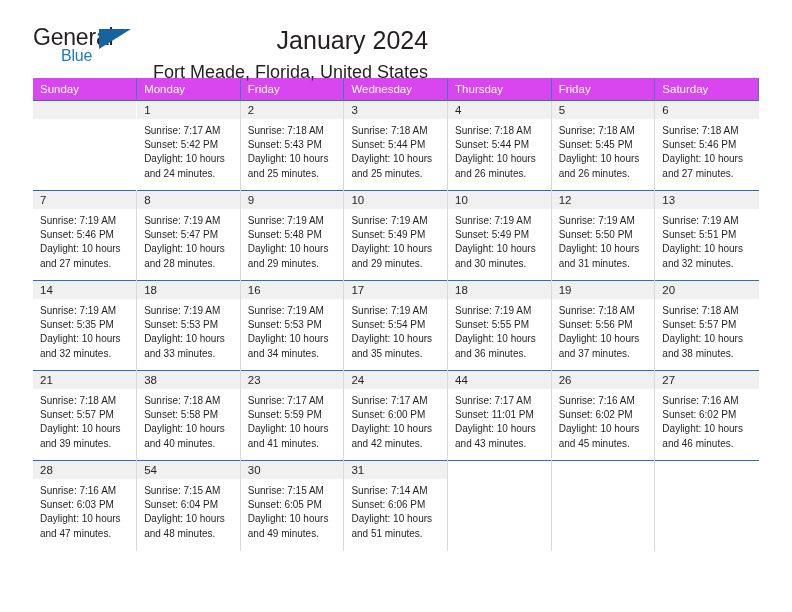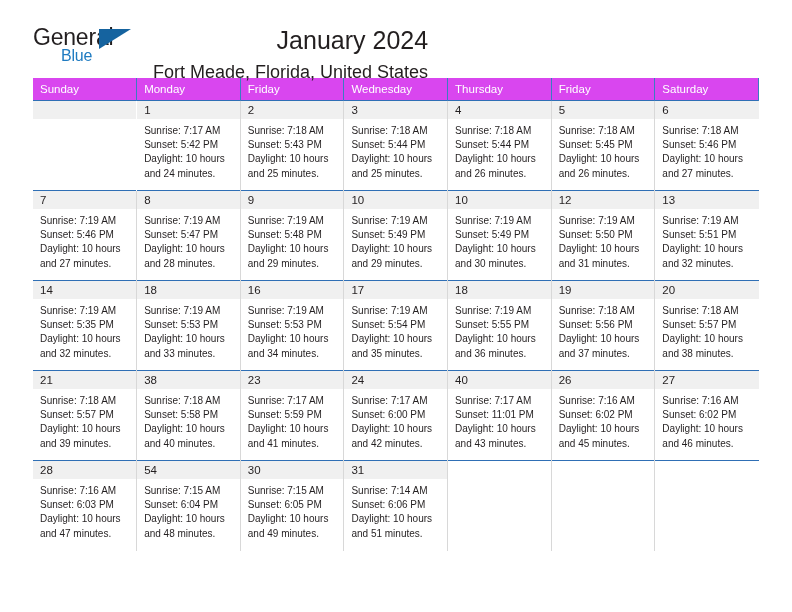--- a/index.html
+++ b/index.html
@@ -388,21 +388,21 @@
           <td class="">
             <div class="daynum">24</div>
             <div class="cellbody">
               <div>Sunrise: 7:17 AM</div>
               <div>Sunset: 6:00 PM</div>
               <div>Daylight: 10 hours</div>
               <div>and 42 minutes.</div>
             </div>
           </td>
           <td class="">
-            <div class="daynum">40</div>
+            <div class="daynum">44</div>
             <div class="cellbody">
               <div>Sunrise: 7:17 AM</div>
               <div>Sunset: 11:01 PM</div>
               <div>Daylight: 10 hours</div>
               <div>and 43 minutes.</div>
             </div>
           </td>
           <td class="">
             <div class="daynum">26</div>
             <div class="cellbody">

